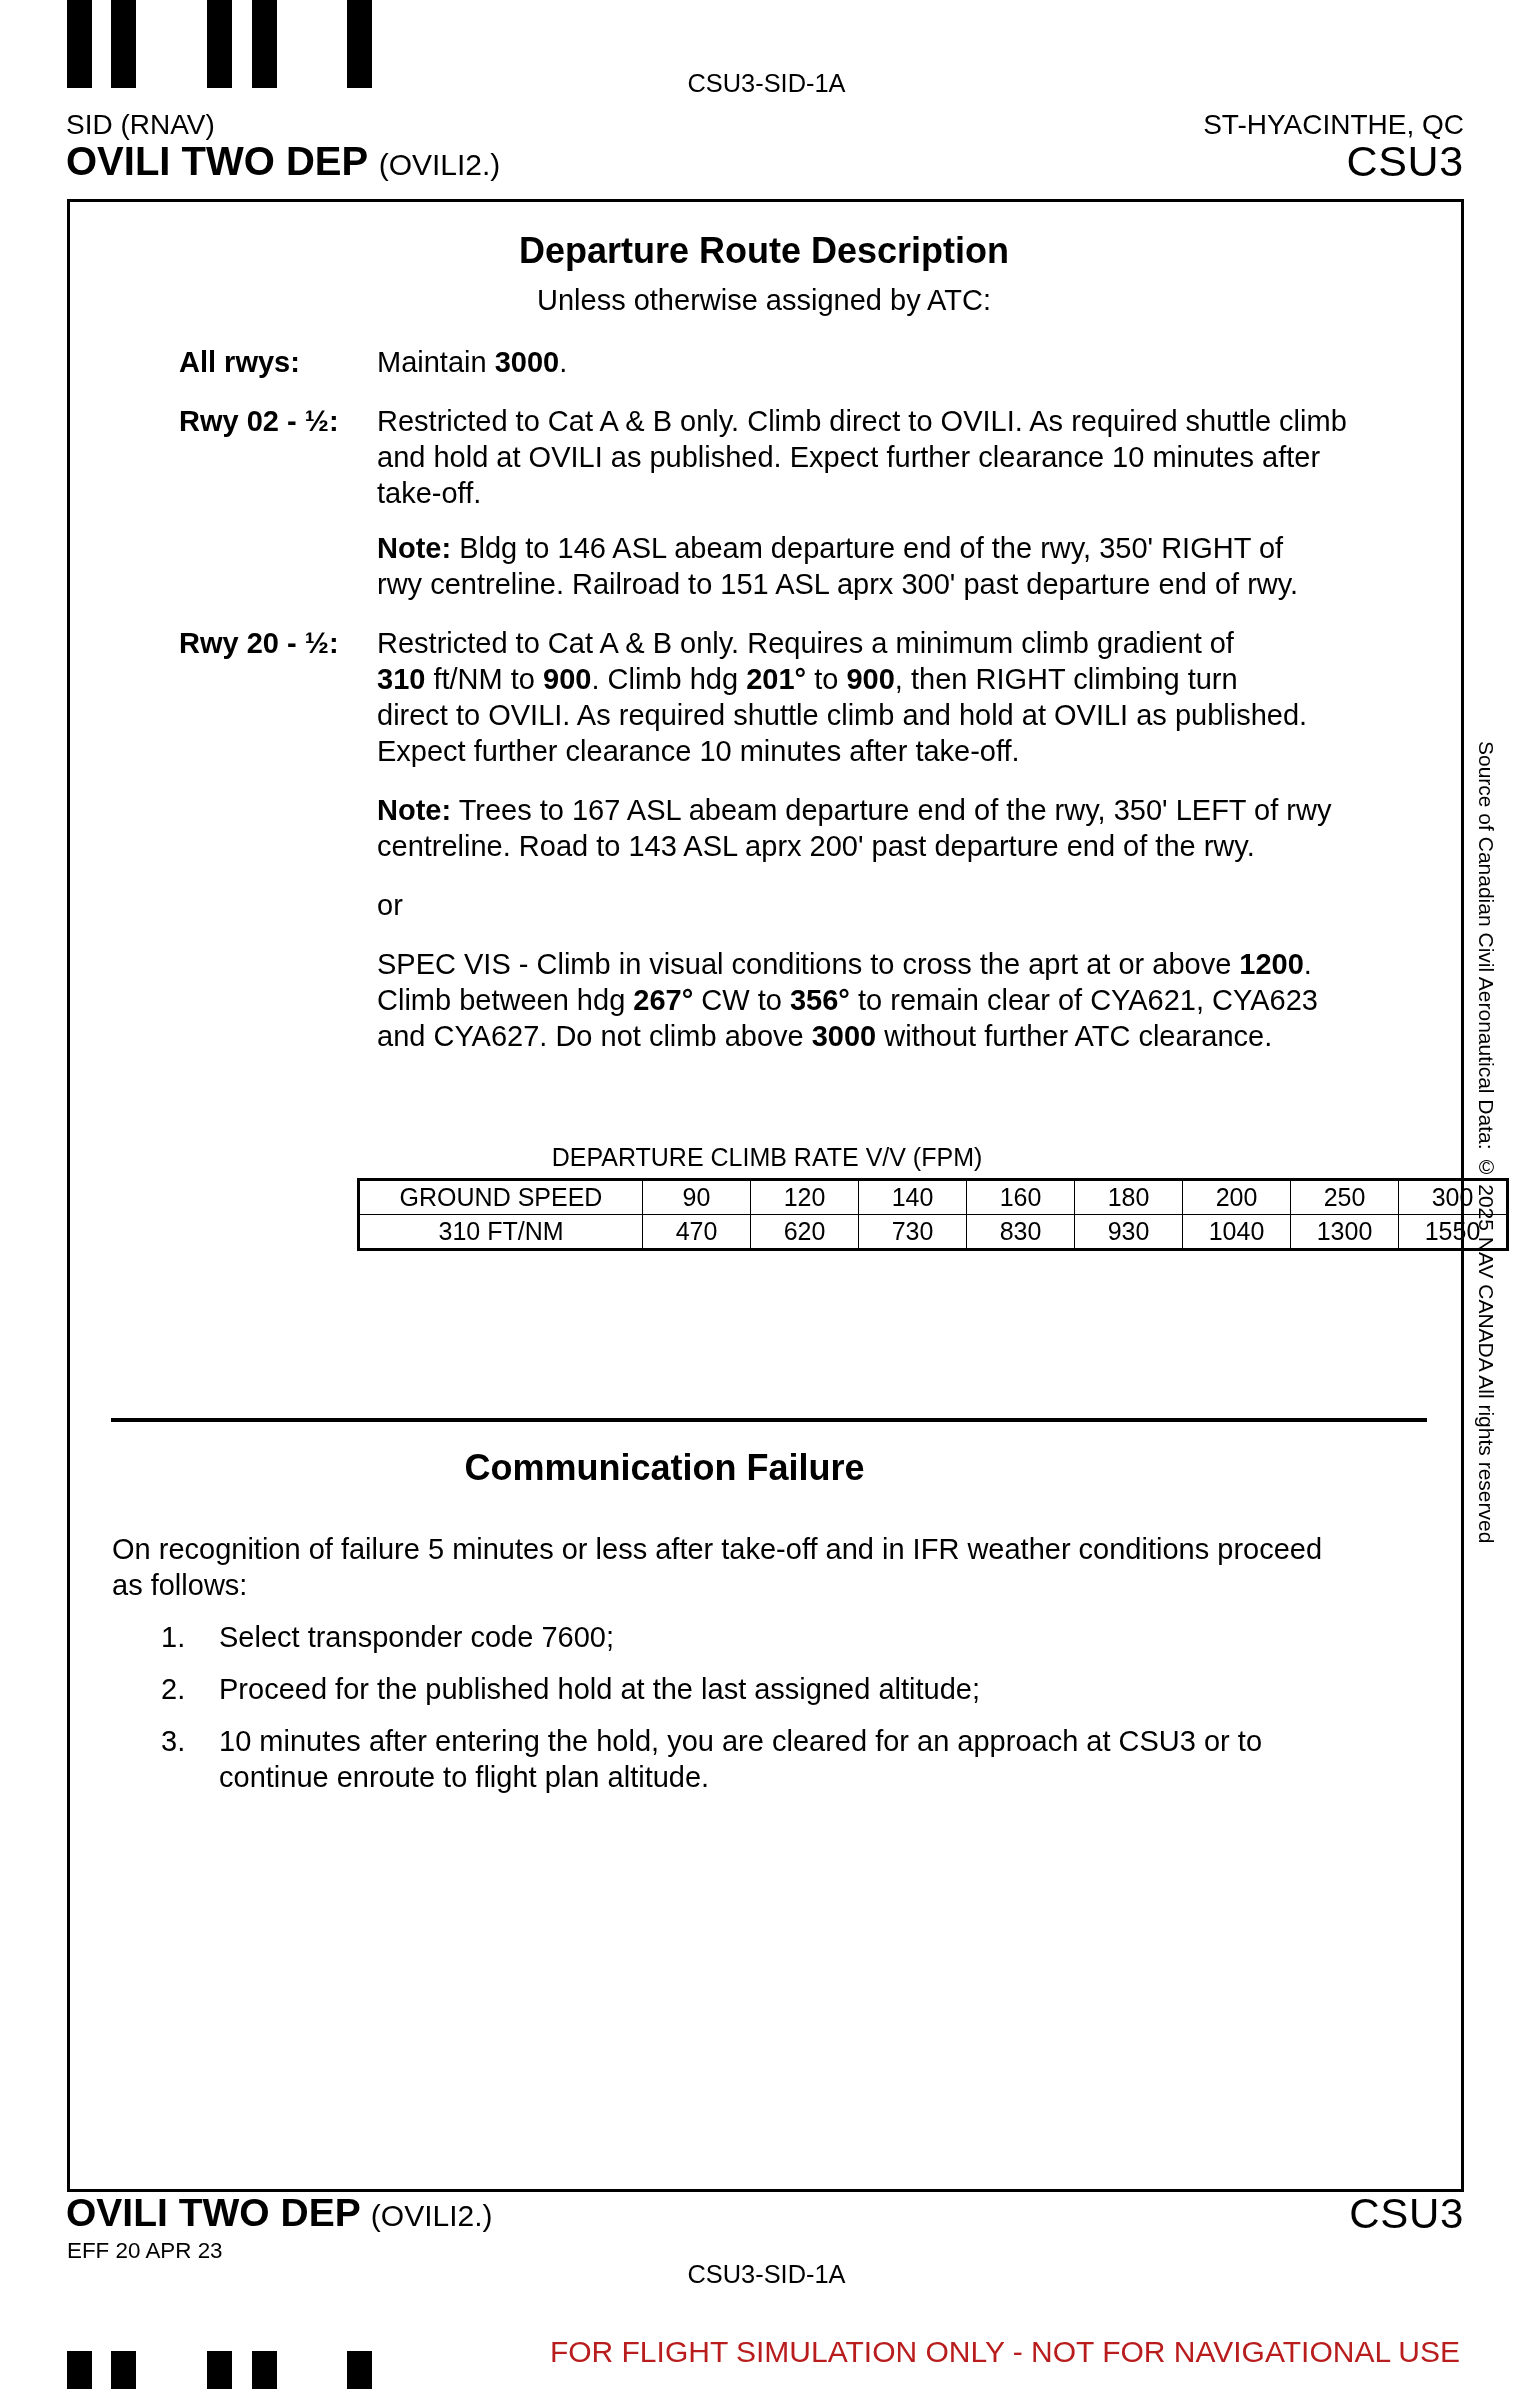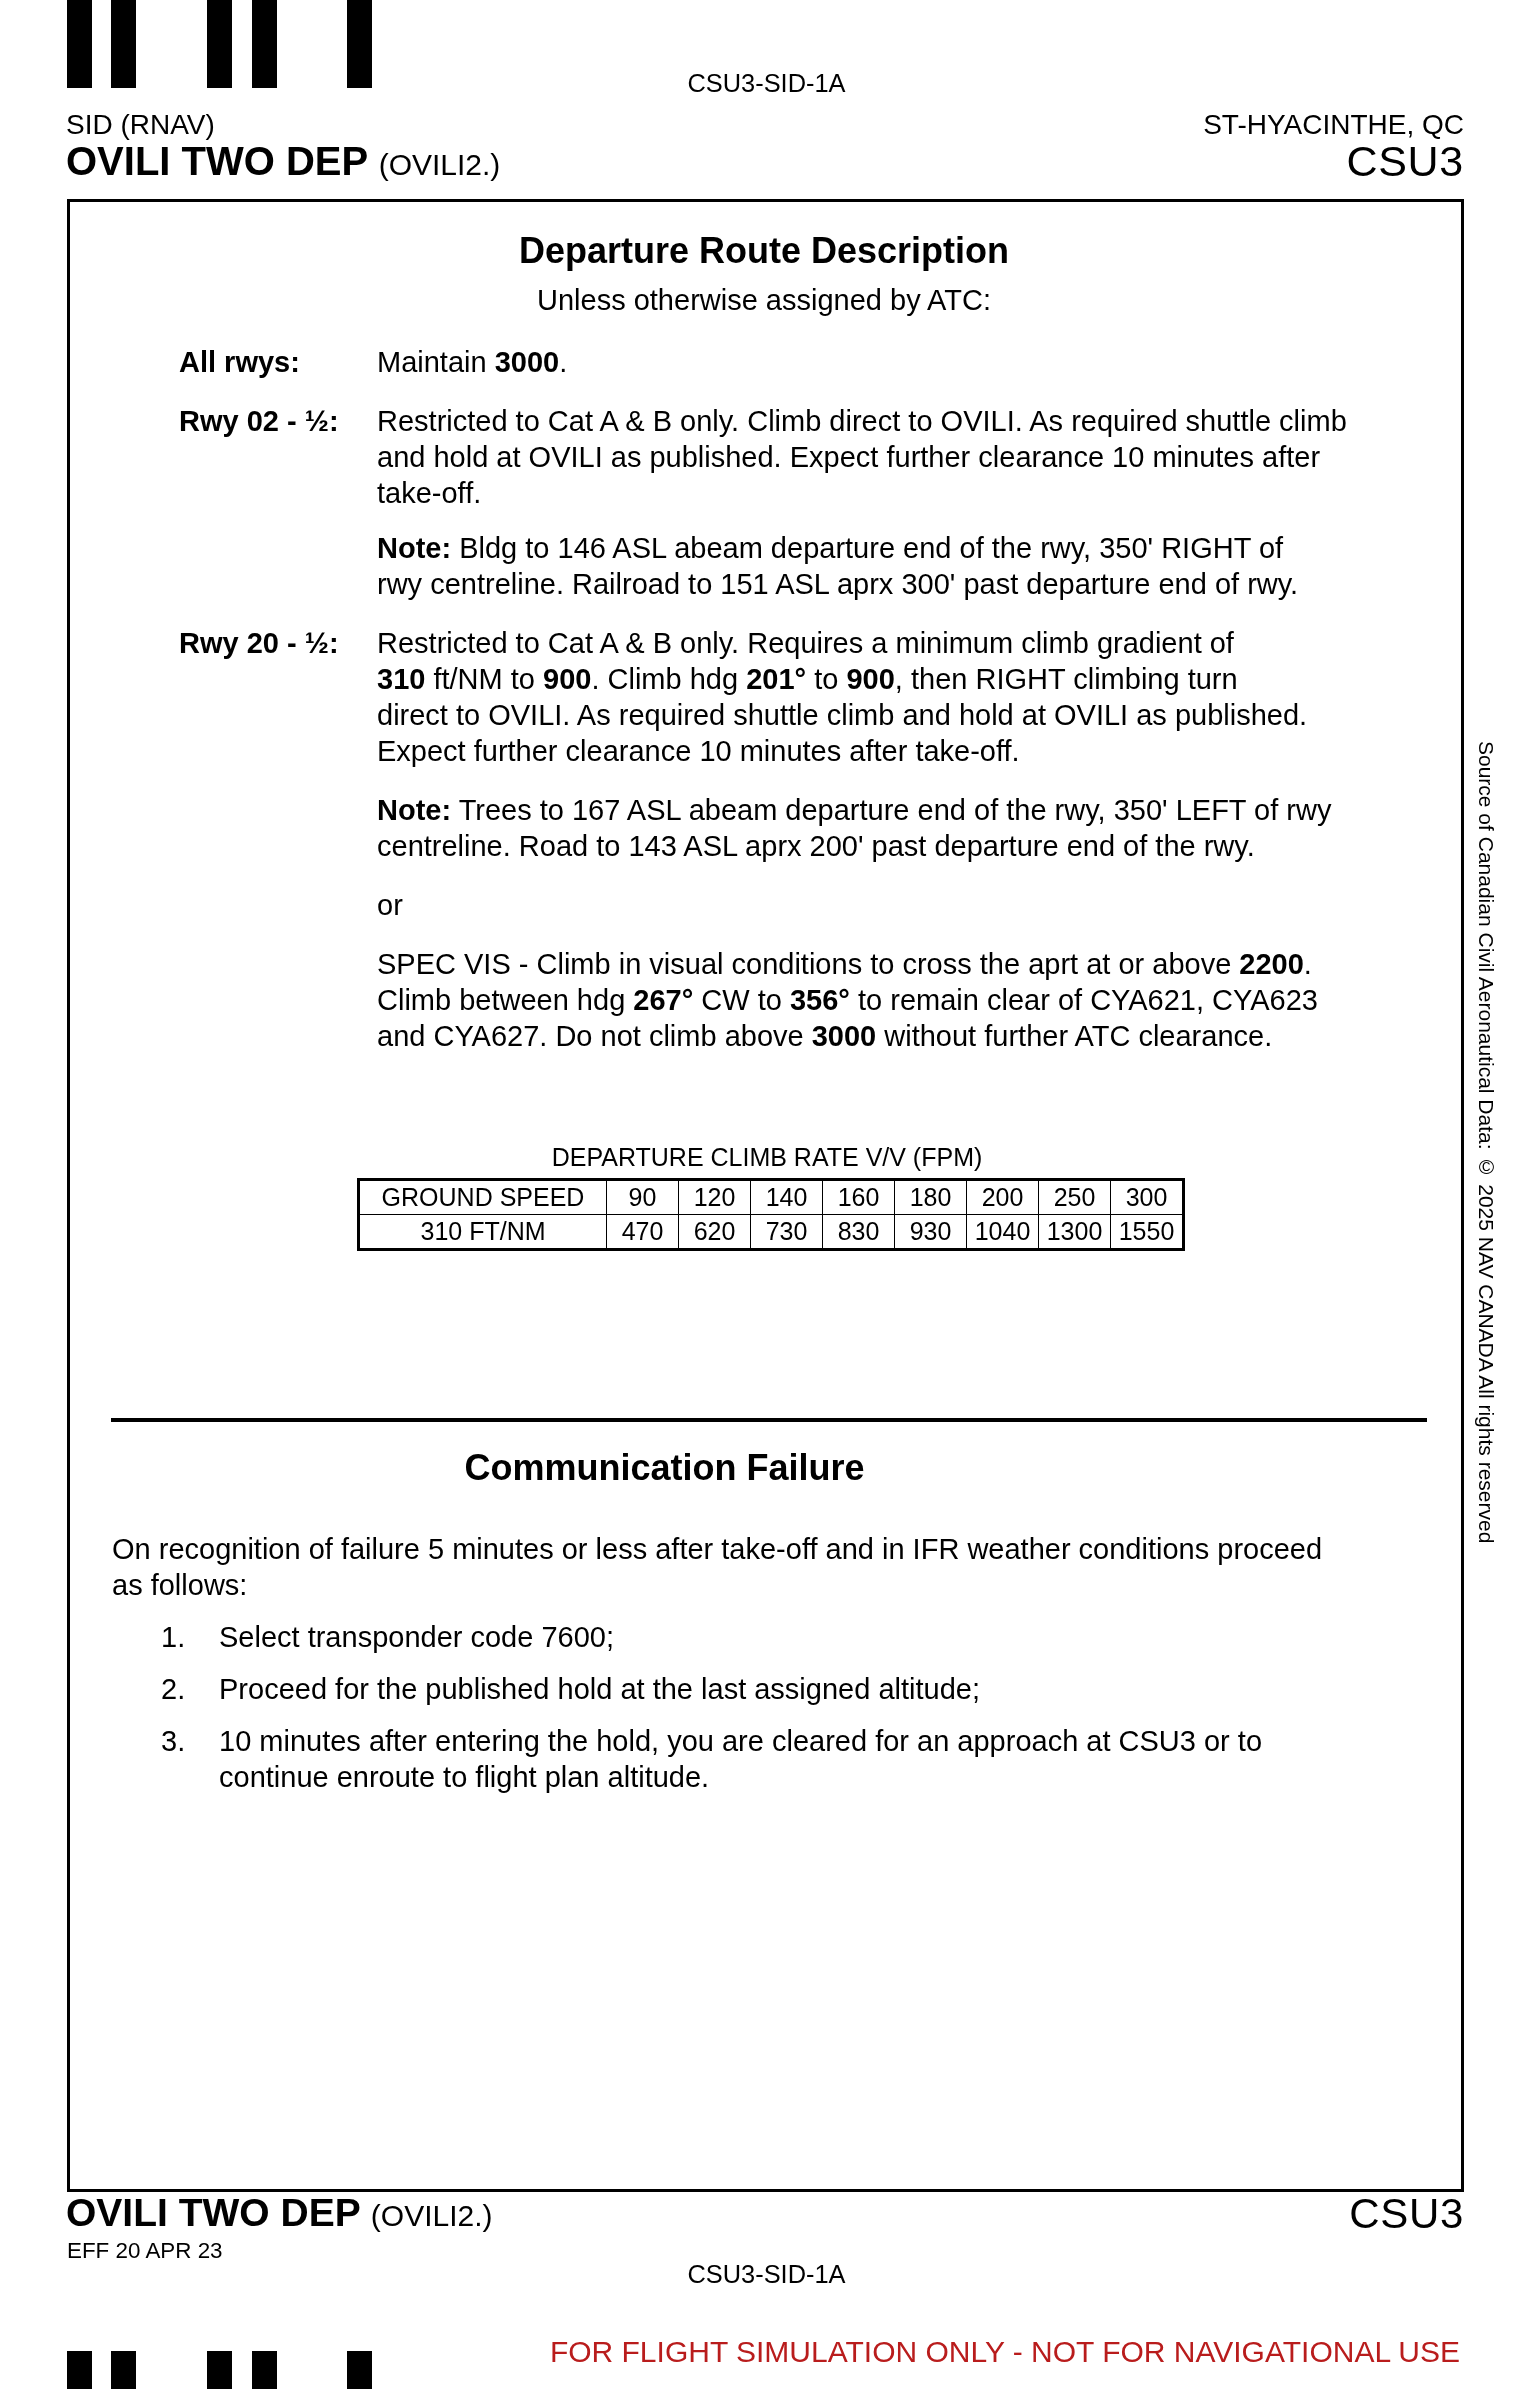--- a/index.html
+++ b/index.html
@@ -40,21 +40,21 @@
   .txt-note02{top:530px;}
   .lbl-rwy20{top:625px;}  .txt-rwy20{top:625px;}
   .txt-note20{top:792px;}
   .txt-or{top:889px;}
   .txt-specvis{top:946px;}
 
   
   .tbl-title{position:absolute; top:1143px; left:357px; width:820px; text-align:center; font-size:25px;}
   table.climb{position:absolute; top:1178px; left:357px; border-collapse:collapse;
     border:3px solid #000; font-size:25px;}
-  table.climb td{border:1.5px solid #000; height:33px; text-align:center; padding:0 4px; min-width:63px;}
+  table.climb td{border:1.5px solid #000; height:33px; text-align:center; padding:0 22px; min-width:63px;}
   table.climb td:first-child{width:238px;}
 
   .divider{position:absolute; top:1418px; left:111px; width:1316px; height:3.7px; background:#000;}
 
   .cf-title{position:absolute; top:1447px; left:67px; width:1195px; text-align:center;
     font-size:36px; font-weight:bold;}
   .cf-intro{position:absolute; top:1531px; left:112px; font-size:29px;}
   .cf-num{position:absolute; left:161px; width:36px; font-size:29px; line-height:36px;}
   .cf-item{position:absolute; left:219px; font-size:29px;}
   .it1{top:1619px;} .it2{top:1671px;} .it3{top:1723px;}
@@ -120,21 +120,21 @@
       <div class="ln"><span>direct to OVILI. As required shuttle climb and hold at OVILI as published.</span></div>
       <div class="ln"><span>Expect further clearance 10 minutes after take-off.</span></div>
     </div>
   <div class="entry-text txt-note20">
       <div class="ln"><span class="b">Note:</span><span> Trees to 167 ASL abeam departure end of the rwy, 350' LEFT of rwy</span></div>
       <div class="ln"><span>centreline. Road to 143 ASL aprx 200' past departure end of the rwy.</span></div>
     </div>
 
   <div class="entry-text txt-or">or</div>
   <div class="entry-text txt-specvis">
-      <div class="ln"><span>SPEC VIS - Climb in visual conditions to cross the aprt at or above </span><span class="b">2200</span><span>.</span></div>
+      <div class="ln"><span>SPEC VIS - Climb in visual conditions to cross the aprt at or above </span><span class="b">1200</span><span>.</span></div>
       <div class="ln"><span>Climb between hdg </span><span class="b">267°</span><span> CW to </span><span class="b">356°</span><span> to remain clear of CYA621, CYA623</span></div>
       <div class="ln"><span>and CYA627. Do not climb above </span><span class="b">3000</span><span> without further ATC clearance.</span></div>
     </div>
 
   <div class="tbl-title">DEPARTURE CLIMB RATE V/V (FPM)</div>
   <table class="climb">
     <tbody>
         <tr>
           <td>GROUND SPEED</td>
           <td>90</td>

